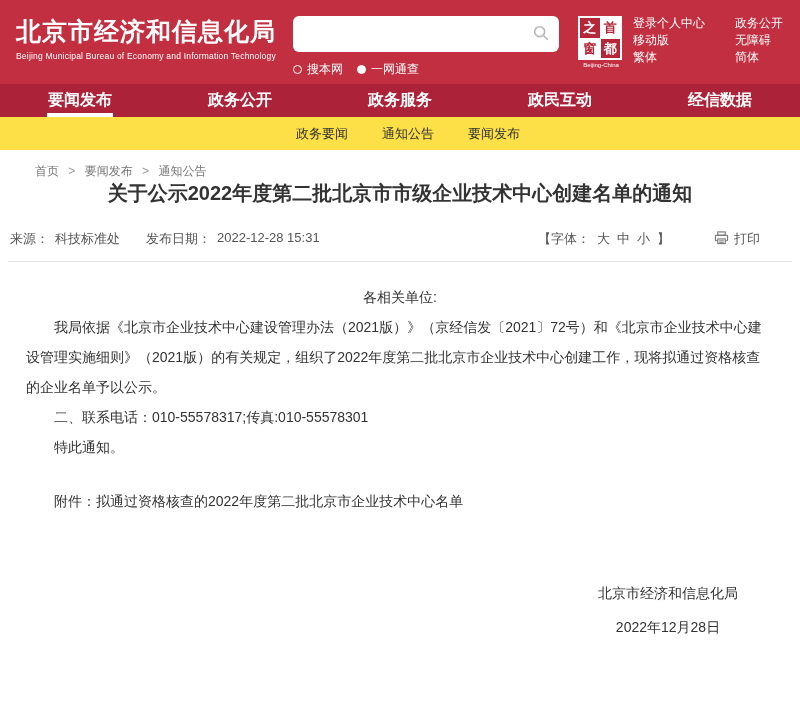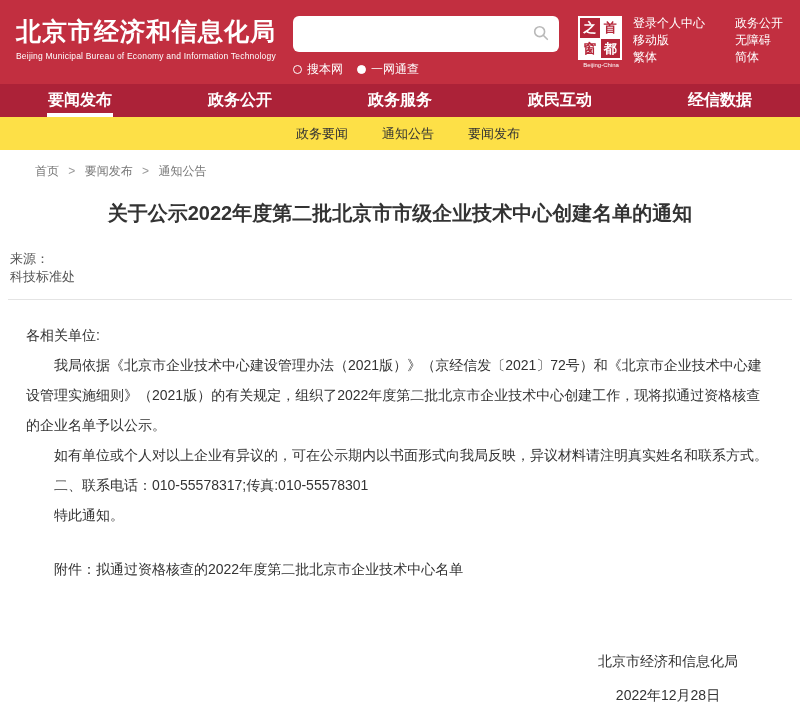--- a/index.html
+++ b/index.html
@@ -36,32 +36,32 @@
   .nav { height:33px; background:#ac2238; display:flex; }
   .nav-item { flex:1; position:relative; display:flex; align-items:center; justify-content:center; color:#fff; font-size:16px; font-weight:600; cursor:pointer; }
   .nav-item.active::after { content:""; position:absolute; bottom:0; left:50%; transform:translateX(-50%); width:66px; height:4px; background:#fff; }
   
   .subnav { height:33px; background:#fde047; display:flex; align-items:center; padding-left:296px; gap:34px; }
   .subnav-item { font-size:13px; color:#333; cursor:pointer; }
   
   .breadcrumb { margin:13px 0 0 35px; font-size:12px; color:#777; }
   .breadcrumb .crumb { cursor:pointer; }
   .breadcrumb .sep { margin:0 6px; color:#999; }
-  .article-title { margin-top:20px; text-align:center; font-size:20px; font-weight:bold; color:#333; }
+  .article-title { text-align:center; font-size:20px; font-weight:bold; color:#333; }
   .meta-row { margin-top:23px; padding:0 10px; display:flex; justify-content:space-between; align-items:center; font-size:13px; color:#555; }
   .meta-left { display:flex; gap:26px; }
-  .meta-pair { display:flex; gap:0;flex-direction:column; }
+  .meta-pair { display:flex; gap:6px; }
   .meta-right { display:flex; align-items:center; gap:44px; padding-right:30px; }
   .font-switch { display:flex; align-items:center; gap:7px; }
   .font-size-opt { cursor:pointer; }
   .print-btn { display:flex; align-items:center; gap:5px; background:none; border:none; font-size:13px; color:#555; cursor:pointer; }
   .divider { margin:13px 8px 0 8px; border-bottom:1px solid #e4e4e4; }
   .body-text { padding:20px 26px 0 26px; font-size:14px; line-height:30px; color:#333; }
   .body-text p { text-indent:28px; }
-  .body-text p.no-indent { text-indent:0; }
+  .body-text p.no-indent { text-indent:0;text-align:center; }
   .body-text p.attachment { margin-top:24px; }
   .signature { margin:62px 36px 0 auto; width:fit-content; text-align:center; font-size:14px; line-height:30px; color:#333; }
   .signature .sig-date { margin-top:4px; }
 </style>
 </head>
 <body>
 
 <div class="header">
   <div class="logo-block">
     <div class="logo-title">北京市经济和信息化局</div>
@@ -139,29 +139,53 @@
 </div>
 
 <h2 class="article-title">关于公示2022年度第二批北京市市级企业技术中心创建名单的通知</h2>
 
 <div class="meta-row">
   <div class="meta-left">
     <span class="meta-pair">
       <span>来源：</span>
       <span>科技标准处</span>
     </span>
+    <span class="meta-pair">
+      <span>发布日期：</span>
+      <span>2022-12-28 15:31</span>
+    </span>
+  </div>
+  <div class="meta-right">
+    <span class="font-switch">
+      <span>【字体：</span>
+      <span class="font-size-opt">大</span>
+      <span class="font-size-opt">中</span>
+      <span class="font-size-opt">小</span>
+      <span>】</span>
+    </span>
+    <button class="print-btn">
+      <span>
+        <svg width="15" height="14" viewBox="0 0 16 15">
+            <rect x="4" y="1" width="8" height="3.5" fill="none" stroke="#777" stroke-width="1.2"></rect>
+            <rect x="1.5" y="4.5" width="13" height="6" rx="1" fill="none" stroke="#777" stroke-width="1.2"></rect>
+            <rect x="4" y="8.5" width="8" height="5" fill="#fff" stroke="#777" stroke-width="1.2"></rect>
+            <line x1="5.5" y1="10.5" x2="10.5" y2="10.5" stroke="#777" stroke-width="1"></line>
+            <line x1="5.5" y1="12.2" x2="10.5" y2="12.2" stroke="#777" stroke-width="1"></line>
+          </svg>
+      </span>
+      <span>打印</span>
+    </button>
   </div>
 </div>
 
 <div class="divider"></div>
 
 <div class="body-text">
   <p class="no-indent">各相关单位:</p>
   <p>我局依据《北京市企业技术中心建设管理办法（2021版）》（京经信发〔2021〕72号）和《北京市企业技术中心建设管理实施细则》（2021版）的有关规定，组织了2022年度第二批北京市企业技术中心创建工作，现将拟通过资格核查的企业名单予以公示。</p>
-  <p>如有单位或个人对以上企业有异议的，可在公示期内以书面形式向我局反映，异议材料请注明真实姓名和联系方式。</p>
   <p>二、联系电话：010-55578317;传真:010-55578301</p>
   <p>特此通知。</p>
   <p class="attachment">附件：拟通过资格核查的2022年度第二批北京市企业技术中心名单</p>
 
   <div class="signature">
     <div class="sig-name">北京市经济和信息化局</div>
     <div class="sig-date">2022年12月28日</div>
   </div>
 </div>
 

